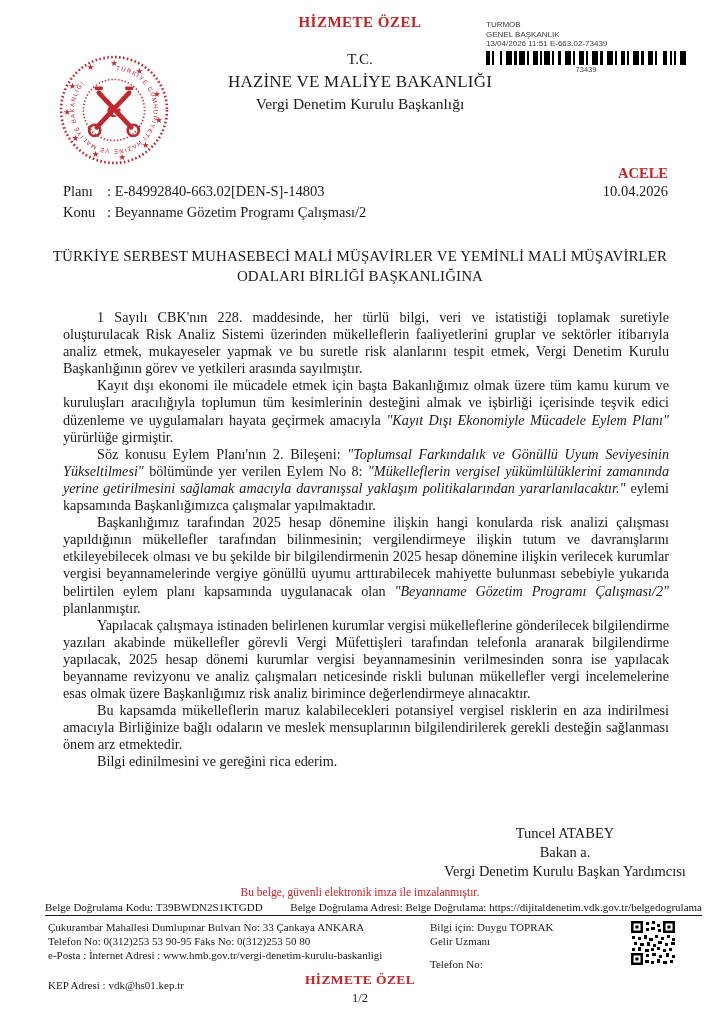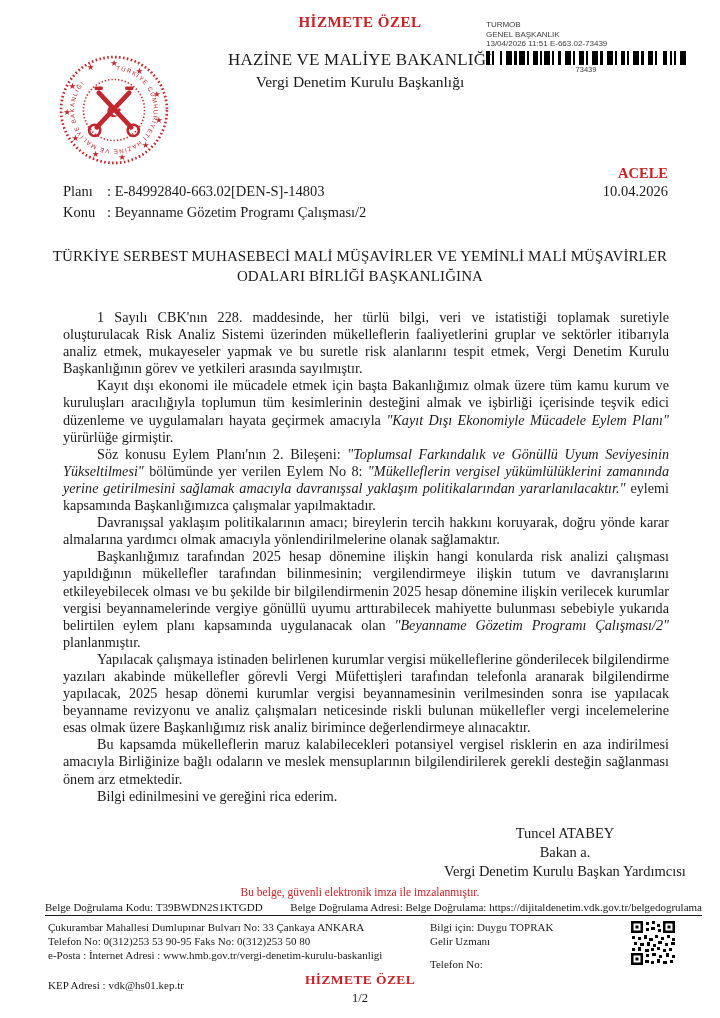--- a/index.html
+++ b/index.html
@@ -95,20 +95,21 @@
       <g fill="#c1272d">
         <rect x="66" y="32" width="8" height="3.4" rx="1"></rect>
         <rect x="36" y="32" width="8" height="3.4" rx="1"></rect>
         <path d="M55 50 a6 6 0 1 0 4 10 a5 5 0 1 1 -4 -10 z"></path>
         <circle cx="60" cy="55" r="1.6"></circle>
       </g>
     </g>
   </svg>
 
   <div class="abs letterhead">
+    <div class="lh-tc">T.C.</div>
     <div class="lh-ministry">HAZİNE VE MALİYE BAKANLIĞI</div>
     <div class="lh-dept">Vergi Denetim Kurulu Başkanlığı</div>
   </div>
 
   <div class="abs stamp">
     <div class="stamp-line">TURMOB</div>
     <div class="stamp-line">GENEL BAŞKANLIK</div>
     <div class="stamp-line">13/04/2026 11:51 E-663.02-73439</div>
     <svg class="barcode" viewBox="0 0 200 14" preserveAspectRatio="none">
       <g fill="#000">
@@ -160,21 +161,20 @@
       <span class="ref-value">: Beyanname Gözetim Programı Çalışması/2</span>
     </div>
   </div>
 
   <div class="abs recipient center">TÜRKİYE SERBEST MUHASEBECİ MALİ MÜŞAVİRLER VE YEMİNLİ MALİ MÜŞAVİRLER ODALARI BİRLİĞİ BAŞKANLIĞINA</div>
 
   <div class="abs body-text">
       <p><span>1 Sayılı CBK'nın 228. maddesinde, her türlü bilgi, veri ve istatistiği toplamak suretiyle oluşturulacak Risk Analiz Sistemi üzerinden mükelleflerin faaliyetlerini gruplar ve sektörler itibarıyla analiz etmek, mukayeseler yapmak ve bu suretle risk alanlarını tespit etmek, Vergi Denetim Kurulu Başkanlığının görev ve yetkileri arasında sayılmıştır.</span></p>
       <p><span>Kayıt dışı ekonomi ile mücadele etmek için başta Bakanlığımız olmak üzere tüm kamu kurum ve kuruluşları aracılığıyla toplumun tüm kesimlerinin desteğini almak ve işbirliği içerisinde teşvik edici düzenleme ve uygulamaları hayata geçirmek amacıyla </span><span class="it">"Kayıt Dışı Ekonomiyle Mücadele Eylem Planı"</span><span> yürürlüğe girmiştir.</span></p>
       <p><span>Söz konusu Eylem Planı'nın 2. Bileşeni: </span><span class="it">"Toplumsal Farkındalık ve Gönüllü Uyum Seviyesinin Yükseltilmesi"</span><span> bölümünde yer verilen Eylem No 8: </span><span class="it">"Mükelleflerin vergisel yükümlülüklerini zamanında yerine getirilmesini sağlamak amacıyla davranışsal yaklaşım politikalarından yararlanılacaktır."</span><span> eylemi kapsamında Başkanlığımızca çalışmalar yapılmaktadır.</span></p>
-      <p><span>Davranışsal yaklaşım politikalarının amacı; bireylerin tercih hakkını koruyarak, doğru yönde karar almalarına yardımcı olmak amacıyla yönlendirilmelerine olanak sağlamaktır.</span></p>
       <p><span>Başkanlığımız tarafından 2025 hesap dönemine ilişkin hangi konularda risk analizi çalışması yapıldığının mükellefler tarafından bilinmesinin; vergilendirmeye ilişkin tutum ve davranışlarını etkileyebilecek olması ve bu şekilde bir bilgilendirmenin 2025 hesap dönemine ilişkin verilecek kurumlar vergisi beyannamelerinde vergiye gönüllü uyumu arttırabilecek mahiyette bulunması sebebiyle yukarıda belirtilen eylem planı kapsamında uygulanacak olan </span><span class="it">"Beyanname Gözetim Programı Çalışması/2"</span><span> planlanmıştır.</span></p>
       <p><span>Yapılacak çalışmaya istinaden belirlenen kurumlar vergisi mükelleflerine gönderilecek bilgilendirme yazıları akabinde mükellefler görevli Vergi Müfettişleri tarafından telefonla aranarak bilgilendirme yapılacak, 2025 hesap dönemi kurumlar vergisi beyannamesinin verilmesinden sonra ise yapılacak beyanname revizyonu ve analiz çalışmaları neticesinde riskli bulunan mükellefler vergi incelemelerine esas olmak üzere Başkanlığımız risk analiz birimince değerlendirmeye alınacaktır.</span></p>
       <p><span>Bu kapsamda mükelleflerin maruz kalabilecekleri potansiyel vergisel risklerin en aza indirilmesi amacıyla Birliğinize bağlı odaların ve meslek mensuplarının bilgilendirilerek gerekli desteğin sağlanması önem arz etmektedir.</span></p>
       <p><span>Bilgi edinilmesini ve gereğini rica ederim.</span></p>
     </div>
 
   <div class="abs signature">
     <div>Tuncel ATABEY</div>
     <div>Bakan a.</div>
     <div>Vergi Denetim Kurulu Başkan Yardımcısı</div>

